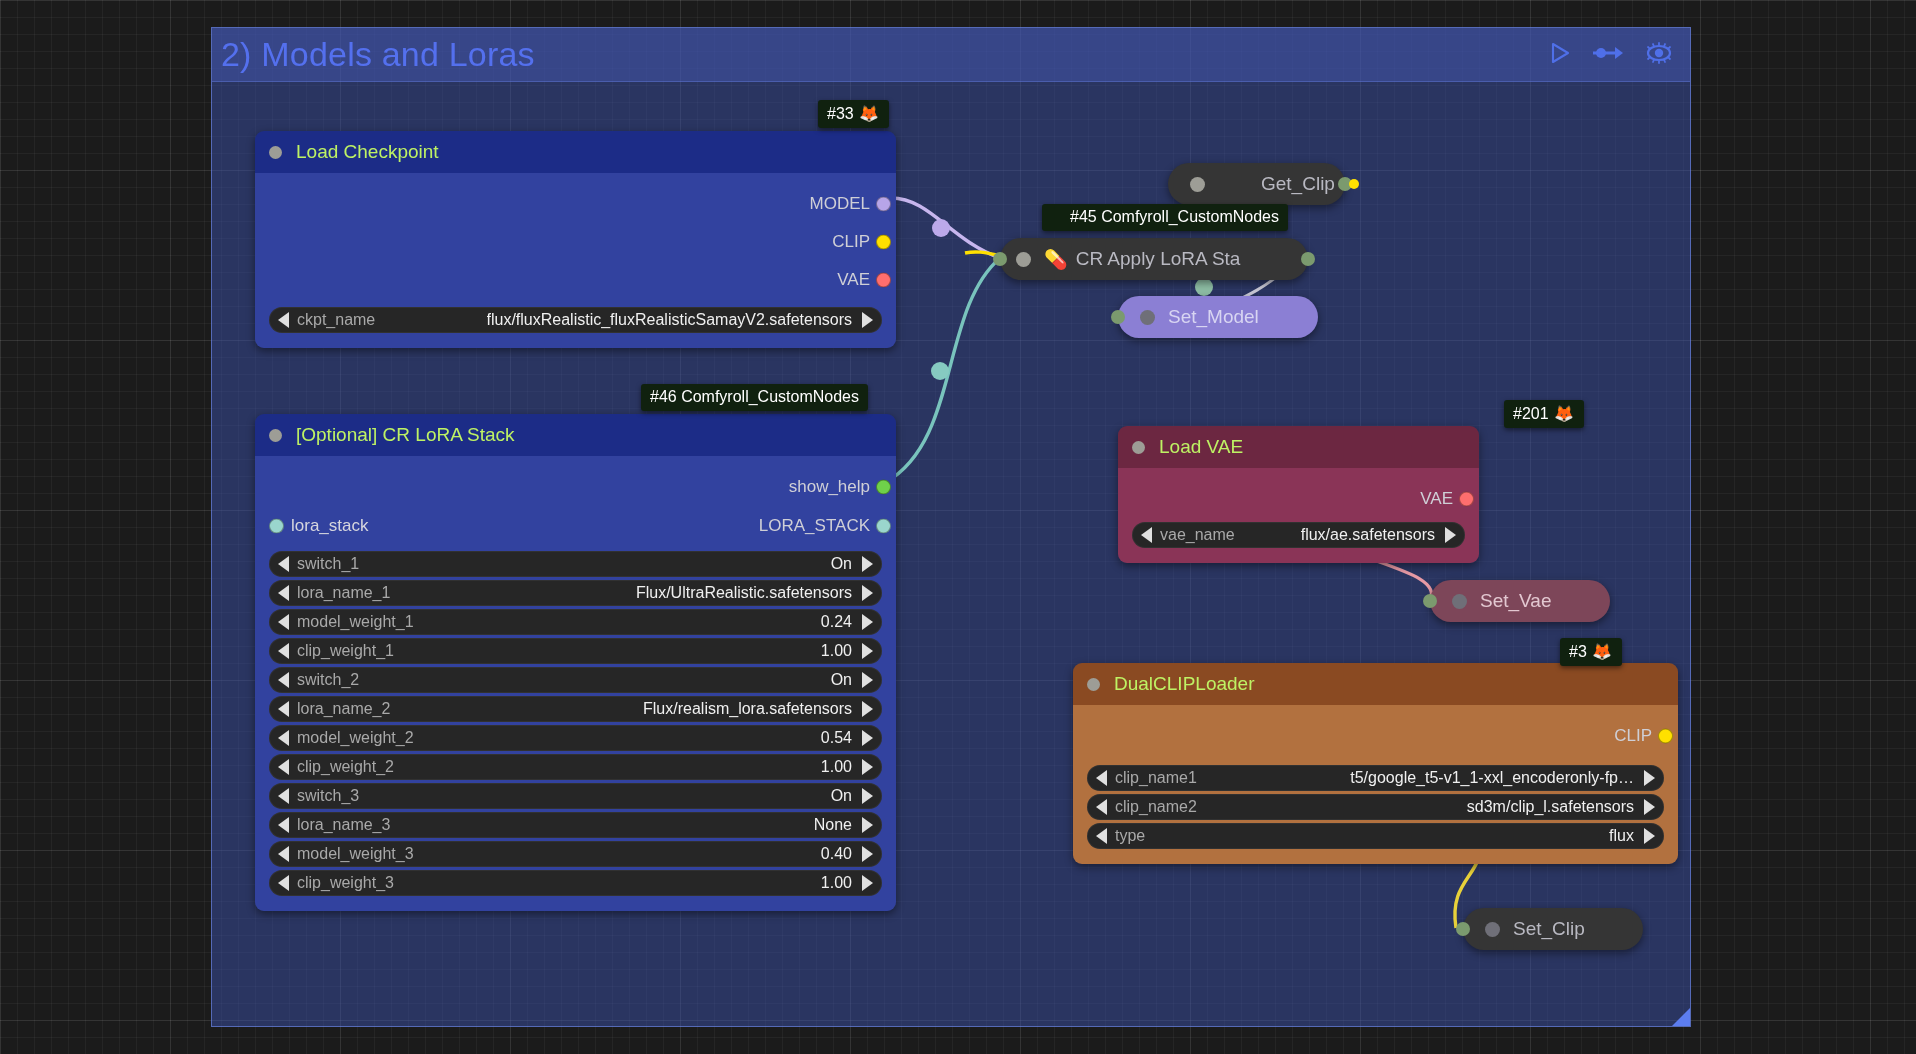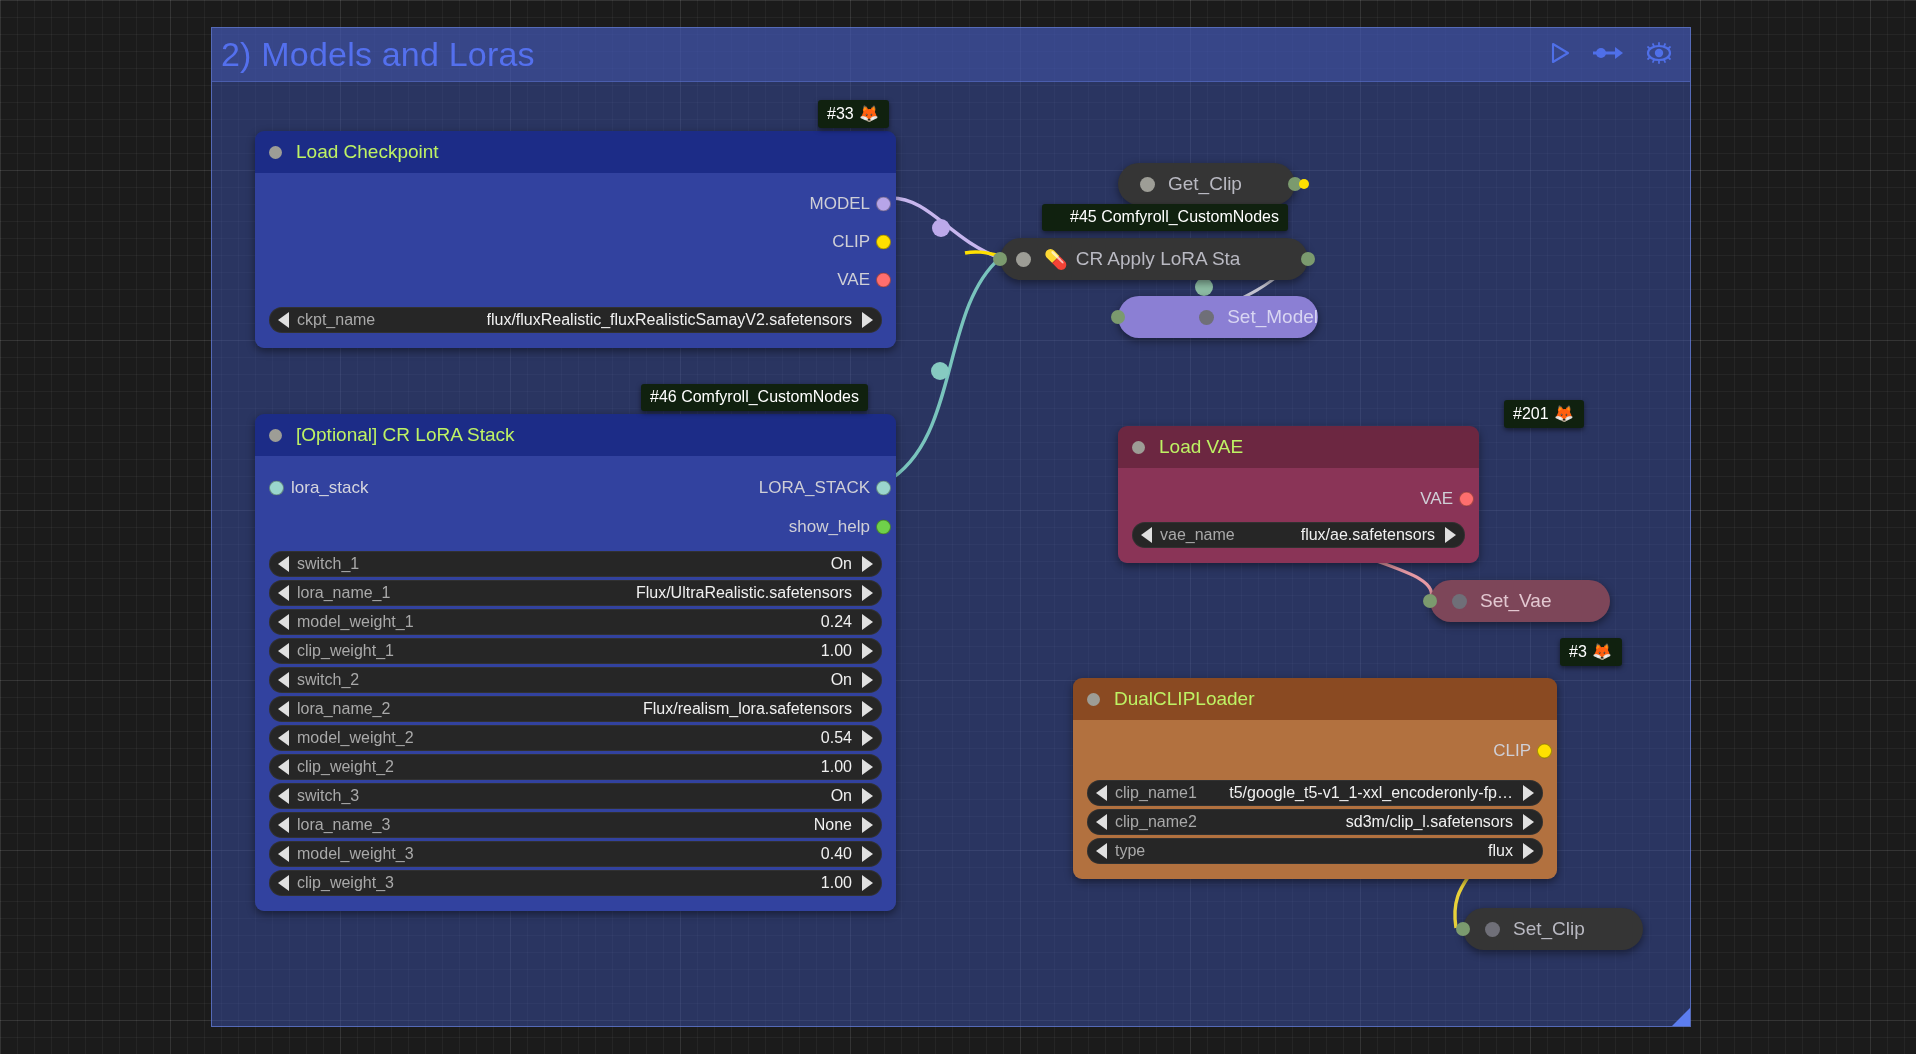--- a/index.html
+++ b/index.html
@@ -296,30 +296,30 @@
       </div>
     </div>
   </div>
 
   <div class="node n-blue" style="left:255px; top:414px; width:641px;">
     <div class="node-title">
       <span class="node-dot"></span>
       <span class="node-title-text">[Optional] CR LoRA Stack</span>
     </div>
     <div class="node-body">
+      <div class="slot-row slot-out" style="height:30px;">
+        <span>show_help</span>
+        <span class="port right" style="background:#6fd14a;"></span>
+      </div>
       <div class="slot-row" style="position:relative; height:32px;">
         <span class="port left" style="background:#9ad6cd; left:14px;"></span>
         <span style="position:absolute; left:36px; top:50%; transform:translateY(-50%); color:#d6d6de;">lora_stack</span>
         <span style="position:absolute; right:26px; top:50%; transform:translateY(-50%); color:#cfcfd6;">LORA_STACK</span>
         <span class="port right" style="background:#9ad6cd;"></span>
       </div>
-      <div class="slot-row slot-out" style="height:30px;">
-        <span>show_help</span>
-        <span class="port right" style="background:#6fd14a;"></span>
-      </div>
       <div style="height:6px;"></div>
       <div id="lora-widgets">
           <div class="widget">
             <span class="arrow-l"></span>
             <span class="w-name">switch_1</span>
             <span class="w-val">On</span>
             <span class="arrow-r"></span>
           </div>
           <div class="widget">
             <span class="arrow-l"></span>
@@ -403,21 +403,21 @@
       </div>
       <div class="widget" style="margin-top:8px;">
         <span class="arrow-l"></span>
         <span class="w-name">vae_name</span>
         <span class="w-val">flux/ae.safetensors</span>
         <span class="arrow-r"></span>
       </div>
     </div>
   </div>
 
-  <div class="node n-brown" style="left:1073px; top:678px; width:484px;">
+  <div class="node n-brown" style="left:1073px; top:663px; width:605px;">
     <div class="node-title">
       <span class="node-dot"></span>
       <span class="node-title-text">DualCLIPLoader</span>
     </div>
     <div class="node-body">
       <div class="slot-row slot-out">
         <span>CLIP</span>
         <span class="port right" style="background:#ffe000;"></span>
       </div>
       <div class="widget" style="margin-top:14px;">
@@ -434,36 +434,36 @@
       </div>
       <div class="widget">
         <span class="arrow-l"></span>
         <span class="w-name">type</span>
         <span class="w-val">flux</span>
         <span class="arrow-r"></span>
       </div>
     </div>
   </div>
 
-  <div class="vnode" style="left:1118px; top:163px; width:155px; background:#353535;">
+  <div class="vnode" style="left:1168px; top:163px; width:155px; background:#353535;gap:43px;">
     <span class="node-dot"></span>
     <span class="vnode-text">Get_Clip</span>
     <span class="vport" style="right:-7px; background:#7b9a6e;"></span>
     <span style="position:absolute; right:-14px; top:50%; transform:translateY(-50%); width:10px; height:10px; border-radius:50%; background:#ffe000;"></span>
   </div>
 
   <div class="vnode" style="left:1000px; top:238px; width:292px; background:#353535; padding-left:16px;">
     <span class="node-dot"></span>
     <span class="emoji-pill">💊</span>
     <span class="vnode-text">CR Apply LoRA Sta</span>
     <span class="vport" style="left:-7px; background:#7b9a6e;"></span>
     <span class="vport" style="right:-7px; background:#7b9a6e;"></span>
   </div>
 
-  <div class="vnode" style="left:1118px; top:296px; width:178px; background:#8b7fd4;justify-content:flex-end;">
+  <div class="vnode" style="left:1118px; top:296px; width:178px; background:#8b7fd4;">
     <span class="node-dot" style="background:#6f6f78;"></span>
     <span class="vnode-text" style="color:#d8d5f2;">Set_Model</span>
     <span class="vport" style="left:-7px; background:#7b9a6e;"></span>
   </div>
 
   <div class="vnode" style="left:1430px; top:580px; width:158px; background:#7d4659;">
     <span class="node-dot" style="background:#6f6f78;"></span>
     <span class="vnode-text" style="color:#e3c8d1;">Set_Vae</span>
     <span class="vport" style="left:-7px; background:#7b9a6e;"></span>
   </div>

